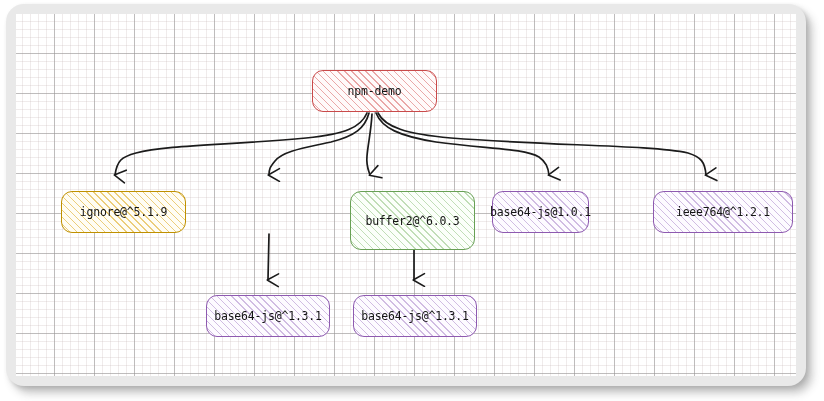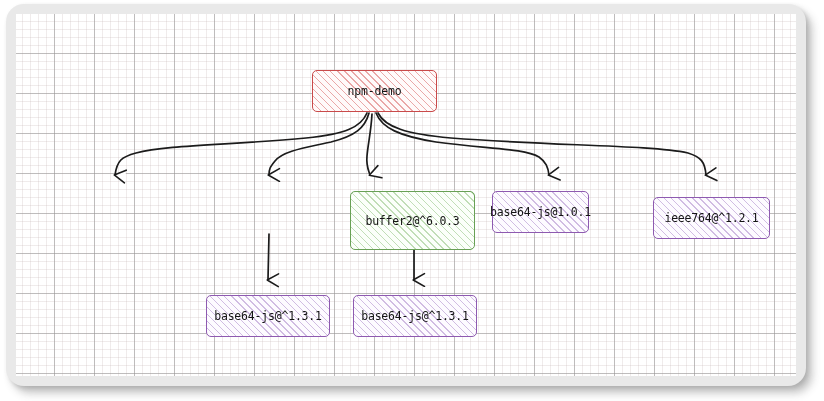--- a/index.html
+++ b/index.html
@@ -53,21 +53,21 @@
     height: 362px;
     pointer-events: none;
   }
 
   
   .node {
     position: absolute;
     box-sizing: border-box;
     border-width: 1.7px;
     border-style: solid;
-    border-radius: 5px;
+    border-radius: 11px;
     display: flex;
     align-items: center;
     justify-content: center;
     font-size: 11.5px;
     letter-spacing: -0.2px;
     color: #141414;
     white-space: nowrap;
     background-repeat: repeat;
   }
   .node .node-label {
@@ -138,31 +138,34 @@
         <path d="M253,220 L252,266"></path>
 
         <path d="M398,220 L398,266"></path>
       </g>
     </svg>
 
     <div class="node hatch-red" style="left:296px;top:56px;width:125px;height:42px;">
       <span class="node-label">npm-demo</span>
     </div>
 
+    <div class="node hatch-amber" style="left:45px;top:177px;width:125px;height:42px;">
+      <span class="node-label">ignore@^5.1.9</span>
+    </div>
 
 
     <div class="node hatch-green" style="left:334px;top:177px;width:125px;height:59px;">
       <span class="node-label">buffer2@^6.0.3</span>
     </div>
 
     <div class="node hatch-purple" style="left:476px;top:177px;width:97px;height:42px;">
       <span class="node-label">base64-js@1.0.1</span>
     </div>
 
-    <div class="node hatch-purple" style="left:637px;top:183px;width:117px;height:42px;">
+    <div class="node hatch-purple" style="left:637px;top:177px;width:140px;height:42px;">
       <span class="node-label">ieee764@^1.2.1</span>
     </div>
 
     <div class="node hatch-purple" style="left:190px;top:281px;width:124px;height:42px;">
       <span class="node-label">base64-js@^1.3.1</span>
     </div>
 
     <div class="node hatch-purple" style="left:337px;top:281px;width:124px;height:42px;">
       <span class="node-label">base64-js@^1.3.1</span>
     </div>

